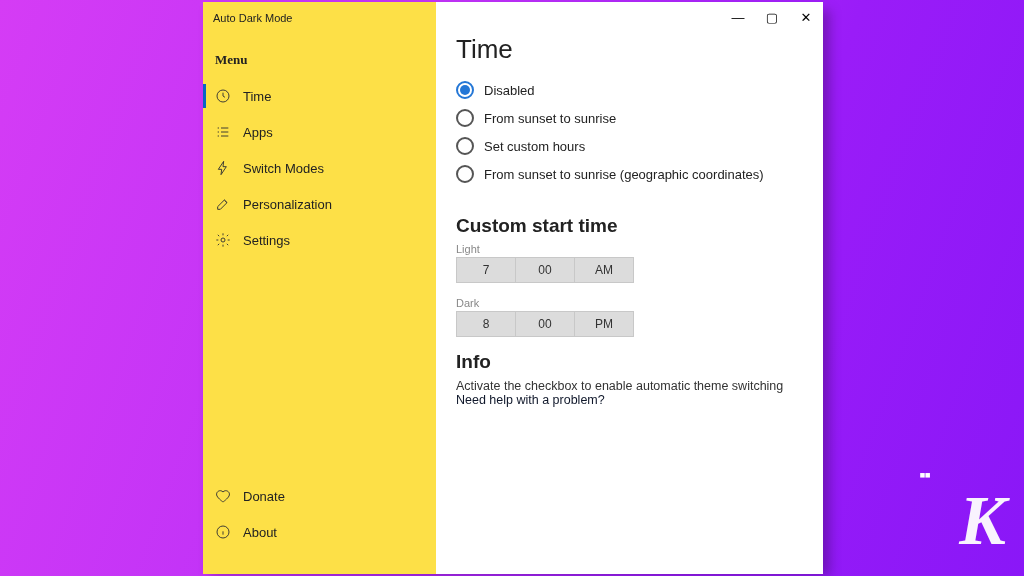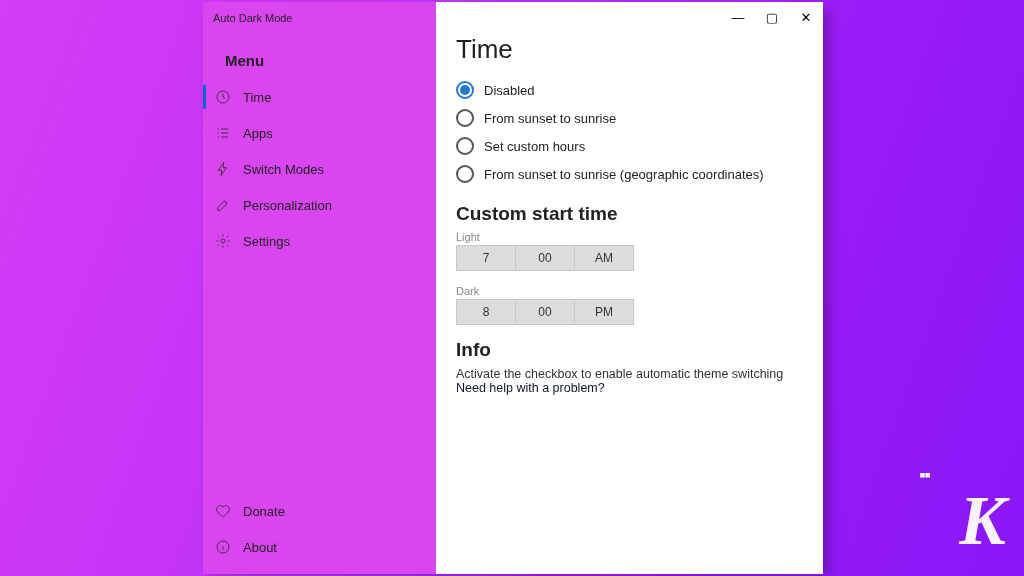--- a/index.html
+++ b/index.html
@@ -22,37 +22,38 @@
     position: absolute;
     left: 203px; top: 2px;
     width: 620px; height: 572px;
     background: #fff;
     display: flex;
     font-size: 13px;
     color: #222;
   }
   .sidebar {
     width: 233px;
-    background: #d946ef;
+    background: #fde047;
     display: flex;
     flex-direction: column;
     position: relative;
   }
   .titlebar {
     height: 32px;
     display: flex;
     align-items: center;
     padding: 0 10px;
     font-size: 11px;
     color: #222;
   }
   .menu-label {
     font-weight: 600;
-    font-size: 15px;
-    padding: 18px 10px 10px 22px;
+    font-size: 13px;
+    padding: 18px 10px 10px 12px;
+    font-family: Liberation Serif, serif;
   }
   .nav { display: flex; flex-direction: column; }
   .nav-item {
     display: flex;
     align-items: center;
     gap: 12px;
     padding: 10px 12px;
     font-size: 13px;
     color: #222;
     cursor: pointer;
@@ -60,21 +61,21 @@
   }
   .nav-item.active::before {
     content: "";
     position: absolute;
     left: 0; top: 6px; bottom: 6px;
     width: 3px;
     background: #0a66c2;
   }
   .nav-icon { width: 16px; height: 16px; display: inline-flex; align-items: center; justify-content: center; }
   .nav-icon svg { width: 16px; height: 16px; stroke: #333; fill: none; stroke-width: 1.4; }
-  .sidebar-bottom { margin-top: auto; padding-bottom: 9px; }
+  .sidebar-bottom { margin-top: auto; padding-bottom: 24px; }
 
   .content {
     flex: 1;
     background: #fff;
     position: relative;
     padding: 0 20px 20px 20px;
   }
   .window-controls {
     position: absolute;
     right: 0; top: 0;
@@ -84,21 +85,21 @@
   .win-btn {
     width: 34px; height: 30px;
     display: flex;
     align-items: center; justify-content: center;
     cursor: pointer;
     font-size: 13px;
     color: #000;
   }
 
   h1.page-title { font-size: 26px; font-weight: 400; padding-top: 32px; padding-bottom: 16px; }
-  .radio-group { display: flex; flex-direction: column; gap: 10px; margin-bottom: 20px; }
+  .radio-group { display: flex; flex-direction: column; gap: 10px; margin-bottom: 32px; }
   .radio-row { display: flex; align-items: center; gap: 10px; cursor: pointer; }
   .radio-outer {
     width: 18px; height: 18px;
     border: 2px solid #555;
     border-radius: 50%;
     display: flex; align-items: center; justify-content: center;
   }
   .radio-row.selected .radio-outer { border-color: #2477d6; }
   .radio-inner { width: 10px; height: 10px; background: #2477d6; border-radius: 50%; display: none; }
   .radio-row.selected .radio-inner { display: block; }

